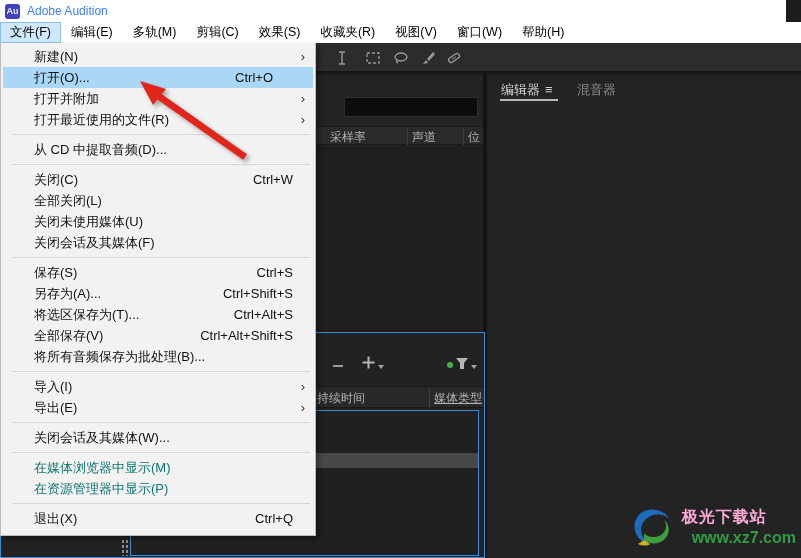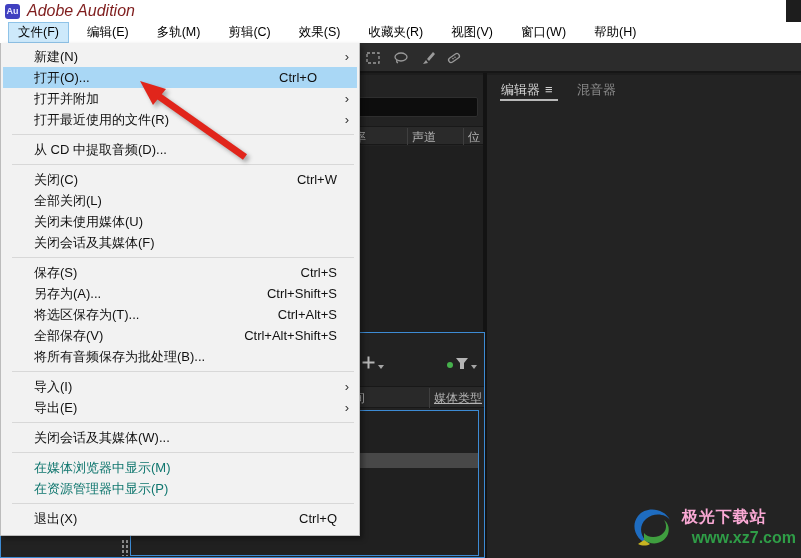--- a/index.html
+++ b/index.html
@@ -6,26 +6,26 @@
   html,body { margin:0; padding:0; background:#555; }
   .stage {
     position:relative; width:801px; height:558px; overflow:hidden;
     background:#1d1d1d;
     font-family:"Liberation Sans","DejaVu Sans",sans-serif;
   }
   
   .titlebar { position:absolute; left:0; top:0; width:786px; height:22px; background:#ffffff; display:flex; align-items:center; }
   .au-logo { width:15px; height:15px; margin:0 7px 0 5px; background:#4040c0; border-radius:3px;
              color:#e9e9ff; font-size:9px; font-weight:bold; display:flex; align-items:center; justify-content:center; }
-  .title-text { font-size:16px; color:#7f1d1d;font-style:italic; }
+  .title-text { font-size:12px; color:#3b82f6; }
 
   
   .menubar { position:absolute; left:0; top:22px; width:801px; height:21px; background:#ffffff;
              display:flex; align-items:stretch; font-size:12.5px; color:#000; }
-  .mb-item { padding:8px 10px; display:flex; align-items:center; cursor:default;margin-left:8px; }
+  .mb-item { padding:8px 10px; display:flex; align-items:center; cursor:default; }
   .mb-item.active { background:#cde9fb; box-shadow:inset 0 0 0 1px #8fc3e8; }
 
   
   .toolbar { position:absolute; left:0; top:43px; width:801px; height:30px; background:#2c2c2c; border-bottom:2px solid #161616; }
   .tool { position:absolute; top:4px; width:22px; height:22px; display:flex; align-items:center; justify-content:center; }
   .tool svg { display:block; }
 
   
   .files-panel { position:absolute; left:0; top:75px; width:483px; height:257px; background:#232323; z-index:1; }
   .fp-search { position:absolute; left:344px; top:22px; width:134px; height:20px; background:#0d0d0d;
@@ -54,21 +54,21 @@
   
   .vdivider { position:absolute; left:483px; top:73px; width:4px; height:485px; background:#131313; z-index:1; }
   .editor-panel { position:absolute; left:487px; top:75px; width:314px; height:483px; background:#232323; z-index:1; }
   .ed-tab { position:absolute; top:6px; font-size:13px; white-space:nowrap; cursor:default; }
   .ed-tab.active { color:#d6d6d6; }
   .ed-tab.inactive { color:#8a8a8a; }
   .ed-menu-icon { position:absolute; left:58px; top:7px; color:#cfcfcf; font-size:13px; }
   .ed-underline { position:absolute; left:13px; top:24px; width:58px; height:2px; background:#b9b9b9; }
 
   
-  .menu { position:absolute; left:0; top:43px; width:360px; height:493px; background:#f2f2f2;
+  .menu { position:absolute; left:0; top:43px; width:316px; height:493px; background:#f2f2f2;
           border:1px solid #bcbcbc; border-top:none; box-shadow:3px 3px 5px rgba(0,0,0,.35);
           padding-top:3px; z-index:20; font-size:13px; color:#111; }
   .mrow { height:21px; display:flex; align-items:center; margin:0 2px; cursor:default; }
   .mrow .mlabel { flex:1; padding-left:31px; white-space:nowrap; }
   .mrow .mshort { white-space:nowrap; }
   .mrow .marrow { width:20px; text-align:center; font-size:13px; color:#333; }
   .mrow.has-sub .marrow::after { content:"\203A"; }
   .mrow.hl { background:#a9d7f5;gap:20px; }
   .mrow.disabled { color:#0f766e; }
   .msep { height:9px; display:flex; align-items:center; }

